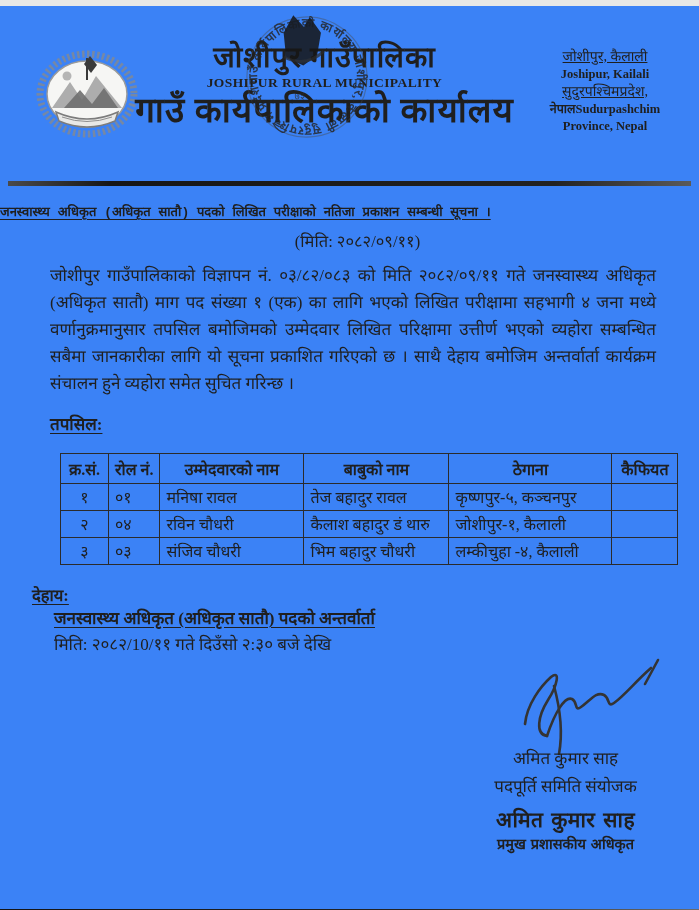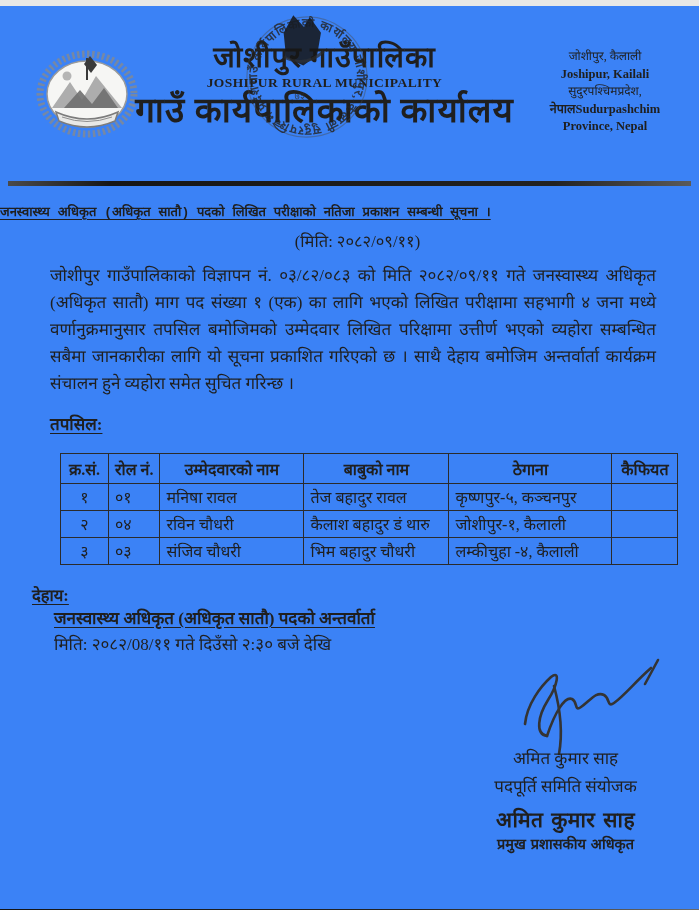--- a/index.html
+++ b/index.html
@@ -10,21 +10,21 @@
   }
   
   .logo{position:absolute; left:36px; top:44px; width:102px; height:92px;}
   .hcenter{position:absolute; left:70px; right:120px; top:36px; text-align:center; line-height:1.08;}
   .np-name{font-size:29px; font-weight:bold; letter-spacing:1px;}
   .en-name{font-size:13.5px; font-weight:bold; letter-spacing:.4px; margin-top:3px;}
   .office-np{font-size:35px; font-weight:bold; margin-top:1px; letter-spacing:1px;}
   .office-en{font-size:19px; font-weight:bold; margin-top:8px;}
   .stamp{position:absolute; left:232px; top:-4px; width:150px; height:150px; opacity:.93; transform:rotate(-8deg);}
   .address{position:absolute; right:10px; top:42px; width:168px; text-align:center; line-height:17.5px; z-index:3;}
-  .addr-np{font-size:12px;}
+  .addr-np{font-size:14px;text-decoration:underline;}
   .addr-en{font-size:12.5px; font-weight:bold;}
   
   .rule-top{position:absolute; left:8px; right:8px; top:175px; height:5px;
     background:linear-gradient(90deg,#4a4a4a,#161616 15%,#222 80%,#5a5a5a);}
   .rule-bottom{position:absolute; left:0; right:0; top:903px; height:6px;
     background:linear-gradient(90deg,#141414,#242424 60%,#6b6b6b);}
   
   .title{position:absolute; left:0; right:0; top:196px; text-align:left;
     font-size:13px; font-weight:bold;font-family:Liberation Mono, monospace;}
   .title span{text-decoration:underline; text-underline-offset:3px;}
@@ -153,21 +153,21 @@
         <td>भिम बहादुर चौधरी</td>
         <td>लम्कीचुहा -४, कैलाली</td>
         <td></td>
       </tr>
     </tbody>
   </table>
 
   <div class="dehaya">देहाय:</div>
   <div class="interview">
     <div class="l1">जनस्वास्थ्य अधिकृत (अधिकृत सातौ) पदको अन्तर्वार्ता</div>
-    <div class="l2">मिति: २०८२/08/११ गते दिउँसो २:३० बजे देखि</div>
+    <div class="l2">मिति: २०८२/10/११ गते दिउँसो २:३० बजे देखि</div>
   </div>
 
   <svg class="sig-scribble" viewBox="0 0 165 112">
     <g fill="none" stroke="#343434" stroke-width="2.6" stroke-linecap="round">
       <path d="M20,78 C22,58 36,40 46,31 C56,23 52,40 43,54 C33,70 30,88 42,90"></path>
       <path d="M42,90 C50,66 60,50 67,53 C73,56 69,66 76,61 C85,55 91,45 99,49 C105,52 102,62 109,57 C120,49 130,36 146,22"></path>
       <path d="M140,38 L153,14"></path>
       <path d="M49,40 C55,62 58,86 54,108"></path>
     </g>
   </svg>

